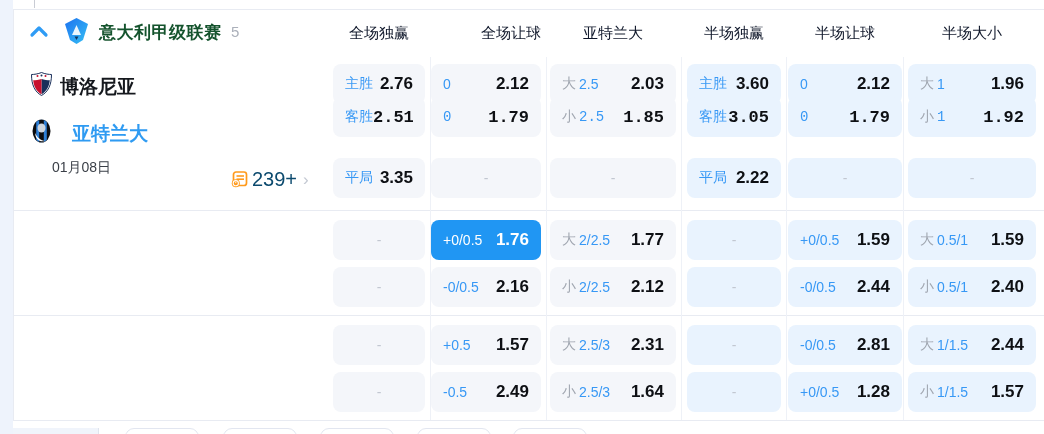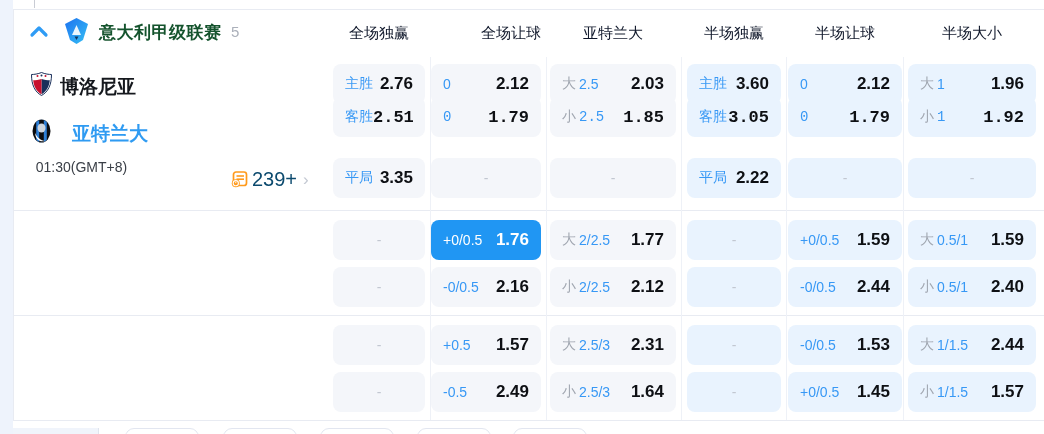--- a/index.html
+++ b/index.html
@@ -136,21 +136,21 @@
   <svg width="19" height="24" viewBox="0 0 19 24">
     <ellipse cx="9.5" cy="12" rx="9" ry="11.5" fill="#0d0d0f"></ellipse>
     <path d="M4.2 3 a9 11.5 0 0 1 10.6 0 v18 a9 11.5 0 0 1 -10.6 0 Z" fill="#2e7fd6"></path>
     <path d="M7.2 1 h4.6 v22 h-4.6 Z" fill="#0d0d0f"></path>
     <path d="M3 14 c2 4.5 6 7.5 10 8 c-5.5 1.5 -9.5 -2 -10 -8 Z" fill="#ffffff"></path>
     <ellipse cx="9.5" cy="9" rx="4" ry="4.6" fill="#cfd6de"></ellipse>
   </svg>
 </div>
 <div class="abs team-name away-name">亚特兰大</div>
 <div class="abs date-block">
-  <div>01:30(GMT+8)</div>
+  <div>01月08日</div>
 </div>
 <div class="abs more">
   <span class="more-icon">
     <svg width="17" height="17" viewBox="0 0 17 17">
       <rect x="2.5" y="1" width="13" height="13.5" rx="2.5" fill="none" stroke="#ff9a1c" stroke-width="1.7"></rect>
       <line x1="5.5" y1="5" x2="13" y2="5" stroke="#ff9a1c" stroke-width="1.6"></line>
       <line x1="5.5" y1="8.2" x2="13" y2="8.2" stroke="#ff9a1c" stroke-width="1.6"></line>
       <circle cx="4.8" cy="12.2" r="4" fill="#ff9a1c"></circle>
       <circle cx="4.8" cy="12.2" r="2.6" fill="none" stroke="#ffffff" stroke-width="1.1"></circle>
       <line x1="4.8" y1="12.2" x2="4.8" y2="10.8" stroke="#ffffff" stroke-width="1"></line>
@@ -345,21 +345,21 @@
     </span>
     <b class="v">2.31</b>
   </div>
 <div class="cell half col4 r6 dash">
     <span class="d">-</span>
   </div>
 <div class="cell half col5 r6">
     <span class="lf">
       <i class="lb">-0/0.5</i>
     </span>
-    <b class="v">1.53</b>
+    <b class="v">2.81</b>
   </div>
 <div class="cell half col6 r6">
     <span class="lf">
       <i class="lg">大</i>
       <i class="lb">1/1.5</i>
     </span>
     <b class="v">2.44</b>
   </div>
 
 <div class="cell col1 r7 dash">
@@ -378,21 +378,21 @@
     </span>
     <b class="v">1.64</b>
   </div>
 <div class="cell half col4 r7 dash">
     <span class="d">-</span>
   </div>
 <div class="cell half col5 r7">
     <span class="lf">
       <i class="lb">+0/0.5</i>
     </span>
-    <b class="v">1.45</b>
+    <b class="v">1.28</b>
   </div>
 <div class="cell half col6 r7">
     <span class="lf">
       <i class="lg">小</i>
       <i class="lb">1/1.5</i>
     </span>
     <b class="v">1.57</b>
   </div>
 
 <div class="abs next-left"></div>

